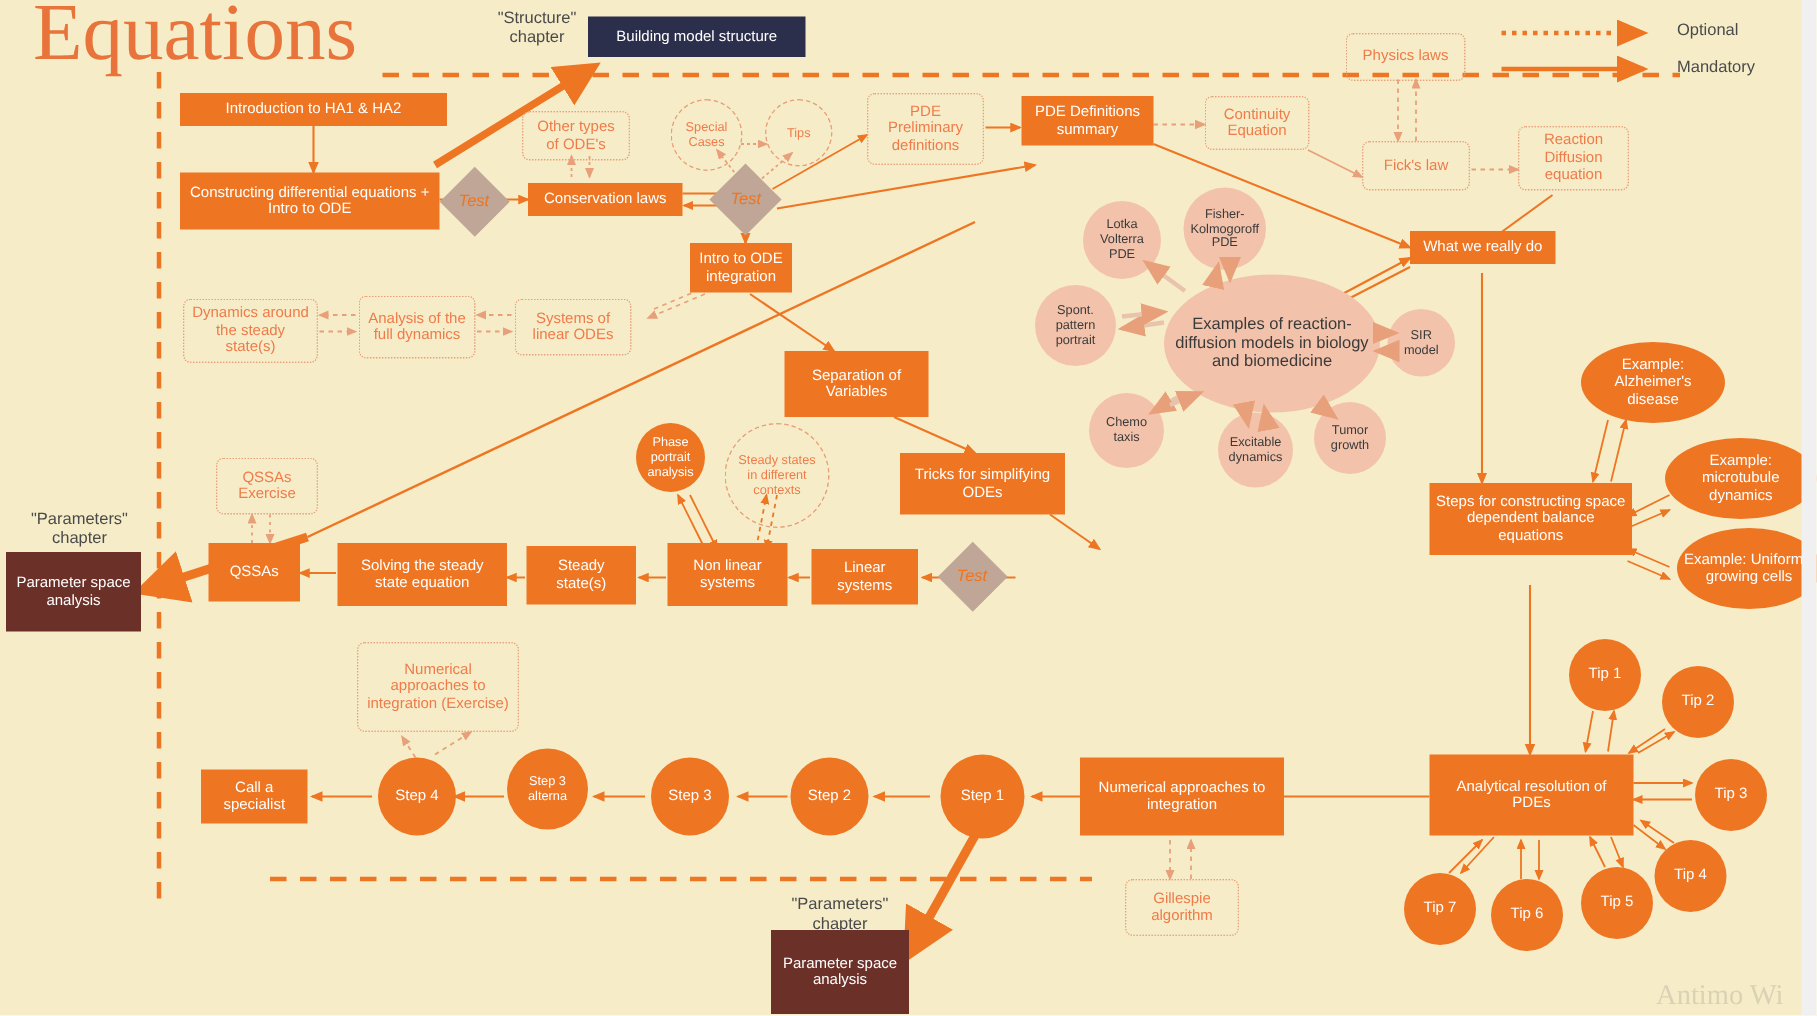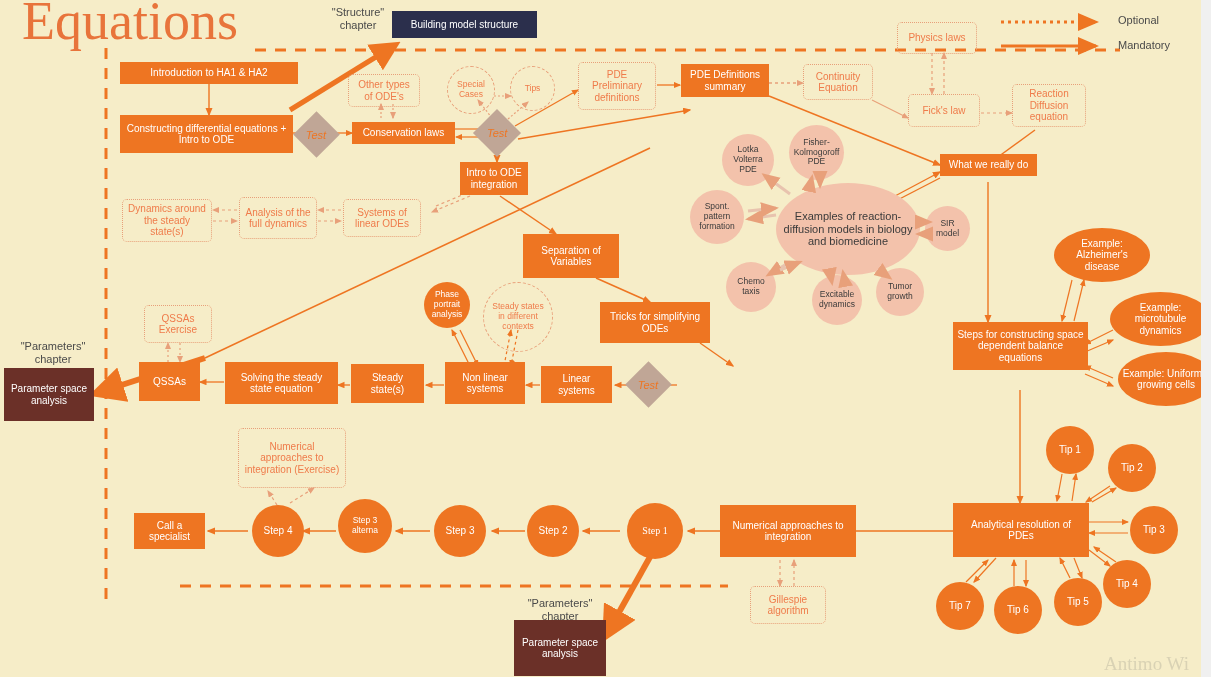--- a/index.html
+++ b/index.html
@@ -212,21 +212,21 @@
   <div class="node dashed" style="left:144px;top:305px;width:68px;height:38px;">QSSAs Exercise</div>
   <div class="node solid circ xs" style="left:424px;top:282px;width:46px;height:46px;">Phase portrait analysis</div>
   <div class="node dashedc xs" style="left:483px;top:282px;width:70px;height:70px;">Steady states in different contexts</div>
 
   <div class="node maroon" style="left:4px;top:368px;width:90px;height:53px;">Parameter space analysis</div>
   <div class="node maroon" style="left:514px;top:620px;width:92px;height:56px;">Parameter space analysis</div>
 
   <div class="node peach ell" style="left:776px;top:183px;width:144px;height:92px;font-size:11px;">Examples of reaction-diffusion models in biology and biomedicine</div>
   <div class="node peach circ xs" style="left:722px;top:134px;width:52px;height:52px;">Lotka Volterra PDE</div>
   <div class="node peach circ xs" style="left:789px;top:125px;width:55px;height:55px;">Fisher-Kolmogoroff PDE</div>
-  <div class="node peach circ xs" style="left:690px;top:190px;width:54px;height:54px;">Spont. pattern formation</div>
+  <div class="node peach circ xs" style="left:690px;top:190px;width:54px;height:54px;">Spont. pattern portrait</div>
   <div class="node peach circ xs" style="left:925px;top:206px;width:45px;height:45px;">SIR model</div>
   <div class="node peach circ xs" style="left:726px;top:262px;width:50px;height:50px;">Chemo taxis</div>
   <div class="node peach circ xs" style="left:812px;top:275px;width:50px;height:50px;">Excitable dynamics</div>
   <div class="node peach circ xs" style="left:876px;top:268px;width:48px;height:48px;">Tumor growth</div>
   <svg class="wires">
     <g stroke="#e8c3ae" stroke-width="3" fill="none">
       <line x1="776" y1="215" x2="748" y2="219" marker-end="url(#ahl)"></line>
       <line x1="748" y1="211" x2="776" y2="208" marker-end="url(#ahl)"></line>
       <line x1="790" y1="194" x2="764" y2="175" marker-end="url(#ahl)"></line>
       <line x1="810" y1="186" x2="812" y2="177" marker-end="url(#ahl)"></line>
@@ -272,18 +272,18 @@
       <line x1="996" y1="558" x2="974" y2="582" marker-end="url(#ahs)"></line>
     </g>
   </svg>
 
   <div class="node dashed" style="left:238px;top:428px;width:108px;height:60px;">Numerical approaches to integration (Exercise)</div>
   <div class="node solid" style="left:134px;top:513px;width:71px;height:36px;">Call a specialist</div>
   <div class="node solid circ" style="left:252px;top:505px;width:52px;height:52px;">Step 4</div>
   <div class="node solid circ xs" style="left:338px;top:499px;width:54px;height:54px;">Step 3 alterna</div>
   <div class="node solid circ" style="left:434px;top:505px;width:52px;height:52px;">Step 3</div>
   <div class="node solid circ" style="left:527px;top:505px;width:52px;height:52px;">Step 2</div>
-  <div class="node solid circ" style="left:627px;top:503px;width:56px;height:56px;font-family:Liberation Serif, serif;">Step 1</div>
+  <div class="node solid circ" style="left:627px;top:503px;width:56px;height:56px;">Step 1</div>
   <div class="node solid" style="left:720px;top:505px;width:136px;height:52px;">Numerical approaches to integration</div>
   <div class="node dashed" style="left:750px;top:586px;width:76px;height:38px;">Gillespie algorithm</div>
 
   <div class="wm">Antimo Wi</div>
 </div>
 
 </body></html>

